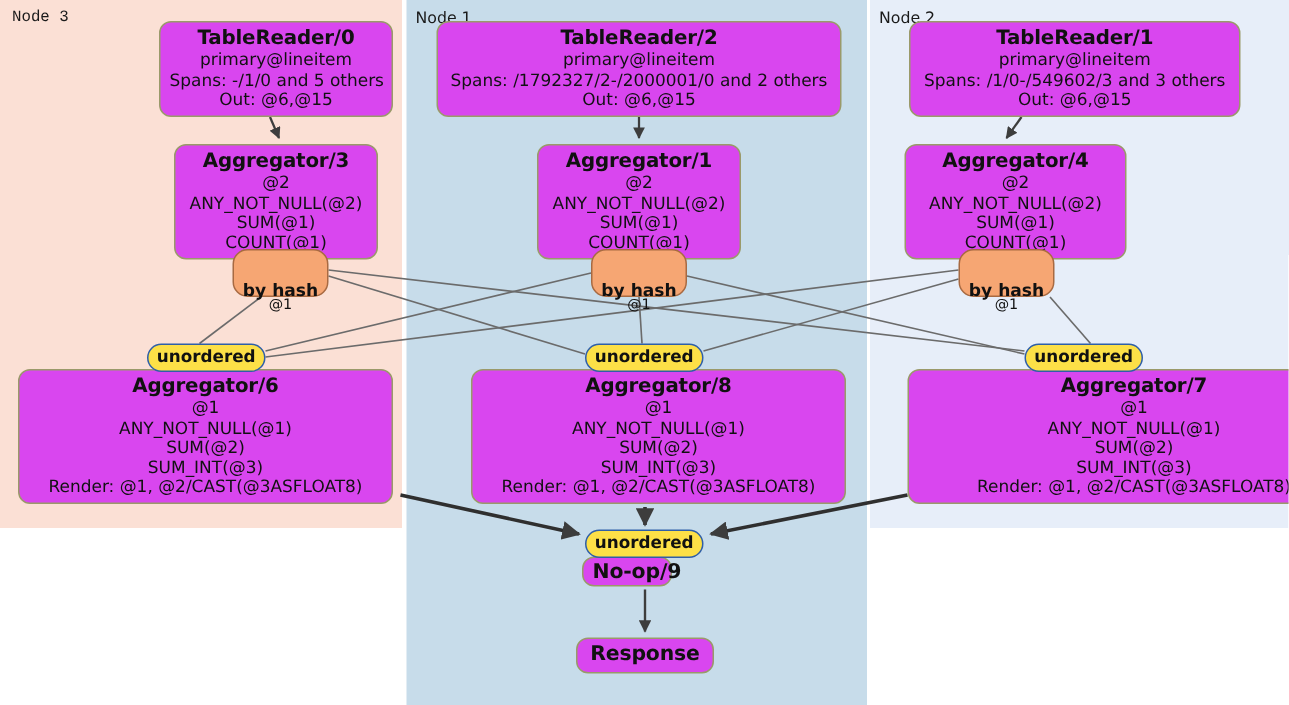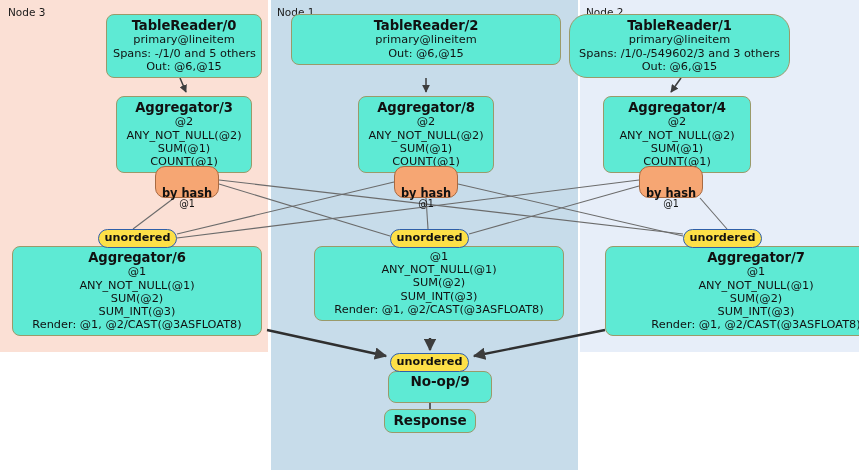--- a/index.html
+++ b/index.html
@@ -35,21 +35,21 @@
   #edges {
     position: absolute;
     left: 0; top: 0;
     width: 859px; height: 470px;
     pointer-events: none;
   }
   
   .proc {
     position: absolute;
     box-sizing: border-box;
-    background: #5eead4;
+    background: #d946ef;
     border: 1.3px solid #9a9a6a;
     border-radius: 8px;
     text-align: center;
     padding: 3px 6px 4px 6px;
     line-height: 1.17;
     color: #111111;
   }
   .proc .title {
     font-weight: bold;
     font-size: 13.2px;
@@ -93,21 +93,21 @@
 </style>
 </head>
 <body>
 
 <div id="stage">
 
   <div class="region" style="left:0px; top:0px; width:268px; height:352px; background:#fbe0d5;"></div>
   <div class="region" style="left:271px; top:0px; width:307px; height:470px; background:#c7dcea;"></div>
   <div class="region" style="left:580px; top:0px; width:279px; height:352px; background:#e7eef9;"></div>
 
-  <div class="region-label" style="left:8px; top:6px;">Node 3</div>
+  <div class="region-label" style="left:8px; top:6px;font-family:Liberation Mono, monospace;">Node 3</div>
   <div class="region-label" style="left:277px; top:6px;">Node 1</div>
   <div class="region-label" style="left:586px; top:6px;">Node 2</div>
 
   <svg id="edges" viewBox="0 0 859 470">
     <defs>
       <marker id="arrow" viewBox="0 0 10 10" refX="9" refY="5" markerWidth="5.2" markerHeight="5.2" orient="auto-start-reverse">
         <path d="M 0 0 L 10 5 L 0 10 z" fill="#3d3d3d"></path>
       </marker>
     </defs>
 
@@ -145,40 +145,41 @@
   <div class="proc" style="left:106px; top:14px; width:156px;">
     <div class="title">TableReader/0</div>
     <div class="line">primary@lineitem</div>
     <div class="line">Spans: -/1/0 and 5 others</div>
     <div class="line">Out: @6,@15</div>
   </div>
 
   <div class="proc" style="left:291px; top:14px; width:270px;">
     <div class="title">TableReader/2</div>
     <div class="line">primary@lineitem</div>
+    <div class="line">Spans: /1792327/2-/2000001/0 and 2 others</div>
     <div class="line">Out: @6,@15</div>
   </div>
 
-  <div class="proc" style="left:569px; top:14px; width:221px;border-radius:18px;">
+  <div class="proc" style="left:606px; top:14px; width:221px;">
     <div class="title">TableReader/1</div>
     <div class="line">primary@lineitem</div>
     <div class="line">Spans: /1/0-/549602/3 and 3 others</div>
     <div class="line">Out: @6,@15</div>
   </div>
 
   <div class="proc" style="left:116px; top:96px; width:136px;">
     <div class="title">Aggregator/3</div>
     <div class="line">@2</div>
     <div class="line">ANY_NOT_NULL(@2)</div>
     <div class="line">SUM(@1)</div>
     <div class="line">COUNT(@1)</div>
   </div>
 
   <div class="proc" style="left:358px; top:96px; width:136px;">
-    <div class="title">Aggregator/8</div>
+    <div class="title">Aggregator/1</div>
     <div class="line">@2</div>
     <div class="line">ANY_NOT_NULL(@2)</div>
     <div class="line">SUM(@1)</div>
     <div class="line">COUNT(@1)</div>
   </div>
 
   <div class="proc" style="left:603px; top:96px; width:148px;">
     <div class="title">Aggregator/4</div>
     <div class="line">@2</div>
     <div class="line">ANY_NOT_NULL(@2)</div>
@@ -189,41 +190,42 @@
   <div class="proc" style="left:12px; top:246px; width:250px;">
     <div class="title">Aggregator/6</div>
     <div class="line">@1</div>
     <div class="line">ANY_NOT_NULL(@1)</div>
     <div class="line">SUM(@2)</div>
     <div class="line">SUM_INT(@3)</div>
     <div class="line">Render: @1, @2/CAST(@3ASFLOAT8)</div>
   </div>
 
   <div class="proc" style="left:314px; top:246px; width:250px;">
+    <div class="title">Aggregator/8</div>
     <div class="line">@1</div>
     <div class="line">ANY_NOT_NULL(@1)</div>
     <div class="line">SUM(@2)</div>
     <div class="line">SUM_INT(@3)</div>
     <div class="line">Render: @1, @2/CAST(@3ASFLOAT8)</div>
   </div>
 
   <div class="proc" style="left:605px; top:246px; width:302px;">
     <div class="title">Aggregator/7</div>
     <div class="line">@1</div>
     <div class="line">ANY_NOT_NULL(@1)</div>
     <div class="line">SUM(@2)</div>
     <div class="line">SUM_INT(@3)</div>
     <div class="line">Render: @1, @2/CAST(@3ASFLOAT8)</div>
   </div>
 
-  <div class="proc small" style="left:388px; top:371px; width:104px; padding-top:2px; padding-bottom:12px;">
+  <div class="proc small" style="left:388px; top:371px; width:60px; padding-top:2px; padding-bottom:0;">
     <div class="title">No-op/9</div>
   </div>
 
-  <div class="proc small" style="left:384px; top:409px; width:92px; padding-top:3px; padding-bottom:3px;">
+  <div class="proc small" style="left:384px; top:425px; width:92px; padding-top:3px; padding-bottom:3px;">
     <div class="title">Response</div>
   </div>
 
   <div class="pill hash" style="left:155px; top:166px; width:64px; height:32px;">
     <div class="t1">by hash</div>
     <div class="t2">@1</div>
   </div>
   <div class="pill hash" style="left:394px; top:166px; width:64px; height:32px;">
     <div class="t1">by hash</div>
     <div class="t2">@1</div>

